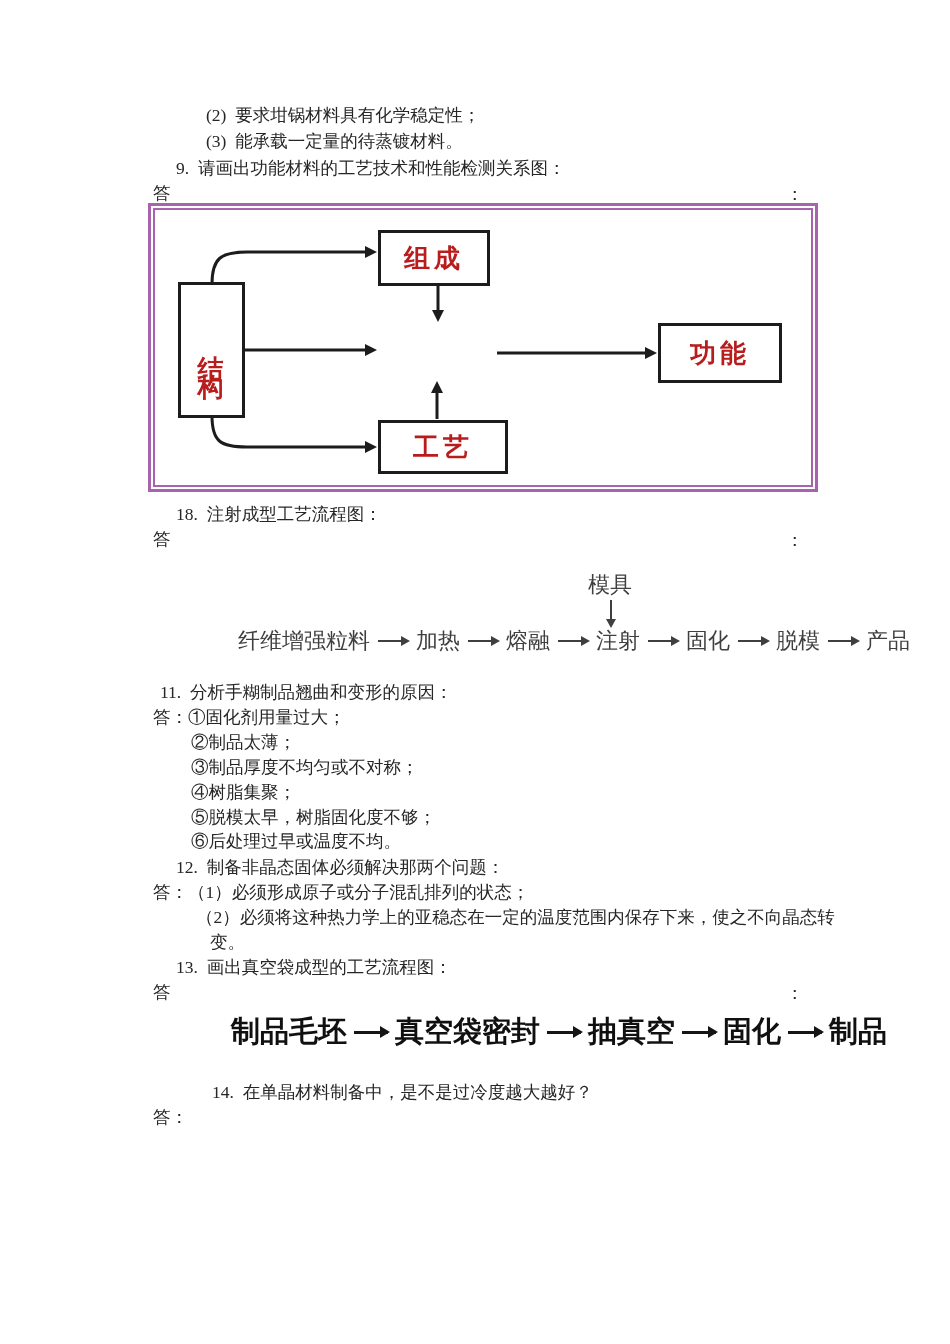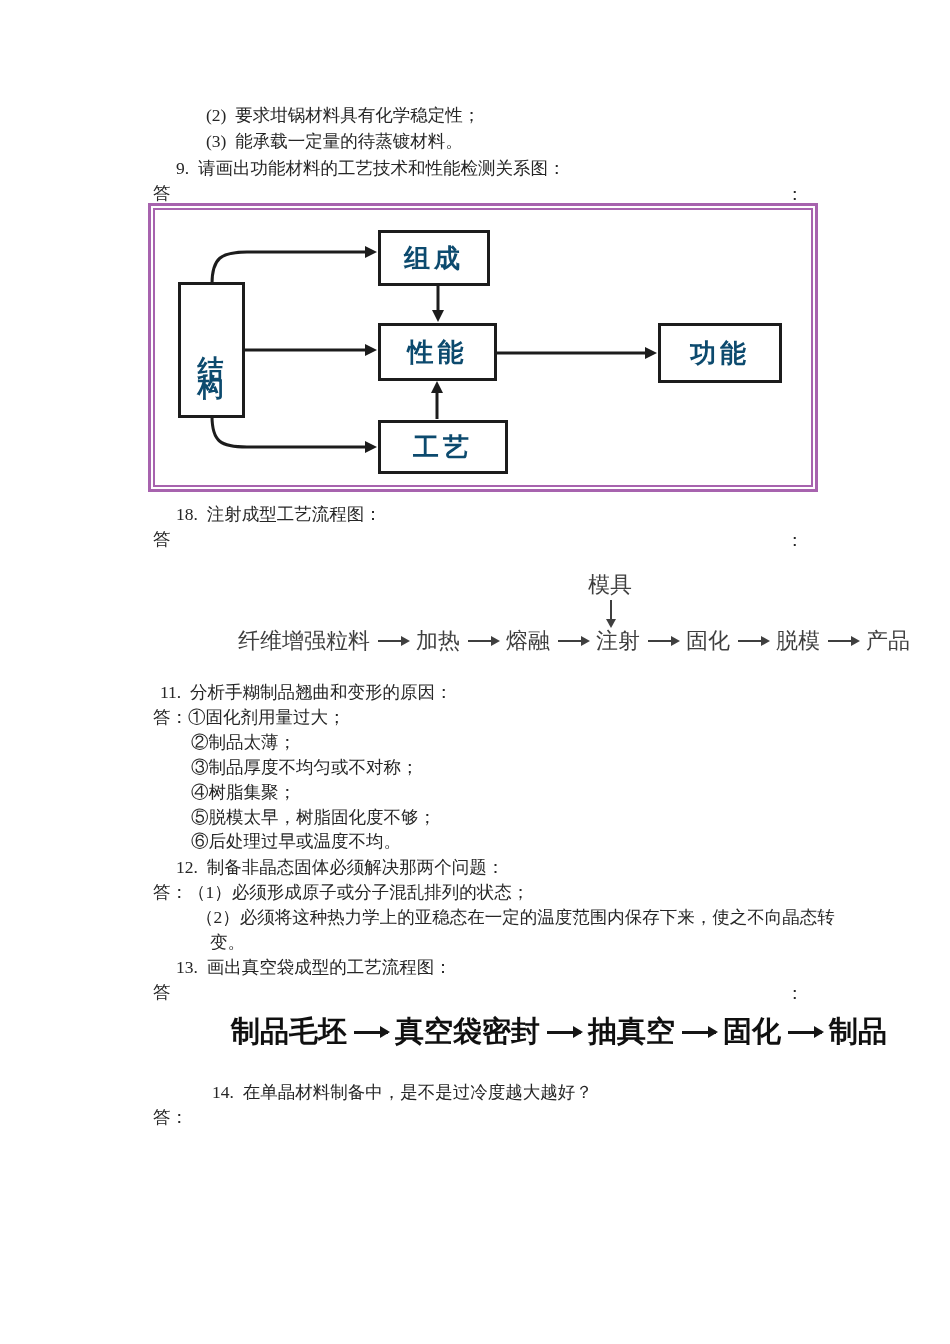--- a/index.html
+++ b/index.html
@@ -7,21 +7,21 @@
         font-family:"Liberation Serif", serif;color:#262626;}
   .t{position:absolute;font-size:17.5px;line-height:22px;white-space:pre;color:#262626;}
   .colon{position:absolute;font-size:17.5px;color:#262626;}
 
   
   #fig9{position:absolute;left:148px;top:203px;width:670px;height:289px;
         border:3px solid #a763ae;background:#fff;box-sizing:border-box;}
   #fig9 .inner{position:absolute;inset:2px;border:2px solid #a763ae;}
   .dbox{position:absolute;border:3px solid #1c1c1c;background:#fff;box-sizing:border-box;
         display:flex;align-items:center;justify-content:center;
-        font-family:"Liberation Sans", sans-serif;font-weight:700;font-size:26px;color:#0c4a6e;
+        font-family:"Liberation Sans", sans-serif;font-weight:700;font-size:26px;color:#b91c1c;
         letter-spacing:4px;}
   .dbox.vert{writing-mode:vertical-rl;text-orientation:upright;letter-spacing:18px;padding-top:6px;}
   #fig9 svg{position:absolute;left:0;top:0;}
 
   
   .flowrow{position:absolute;display:flex;align-items:center;}
   .flow10step{font-family:"Liberation Serif", serif;font-size:22px;color:#3f3f3f;white-space:nowrap;}
   .harrow{position:relative;width:30px;height:2px;background:#3f3f3f;margin:0 8px;flex:none;}
   .harrow::after{content:"";position:absolute;right:-2px;top:-4px;width:0;height:0;
         border-left:9px solid #3f3f3f;border-top:5px solid transparent;border-bottom:5px solid transparent;}
@@ -65,21 +65,20 @@
 
       <path d="M 286 213 L 286 186" stroke="#1c1c1c" stroke-width="3" fill="none"></path>
       <polygon points="280,187 292,187 286,175" fill="#1c1c1c"></polygon>
 
       <path d="M 346 147 L 494 147" stroke="#1c1c1c" stroke-width="3" fill="none"></path>
       <polygon points="494,141 506,147 494,153" fill="#1c1c1c"></polygon>
     </svg>
 
     <div class="dbox vert" style="left:27px;top:76px;width:67px;height:136px;">结构</div>
     <div class="dbox" style="left:227px;top:24px;width:112px;height:56px;">组成</div>
-    <div class="dbox" style="left:227px;top:117px;width:119px;height:58px;">性能</div>
     <div class="dbox" style="left:227px;top:214px;width:130px;height:54px;">工艺</div>
     <div class="dbox" style="left:507px;top:117px;width:124px;height:60px;">功能</div>
   </div>
 
   <div class="t" style="left:176px;top:503px;">18.  注射成型工艺流程图：</div>
   <div class="t" style="left:153px;top:528px;">答</div>
   <div class="colon" style="left:786px;top:528px;">：</div>
 
   <div class="moldlabel" style="left:588px;top:570px;">模具</div>
   <div class="varrow" style="left:610px;top:600px;height:26px;"></div>

